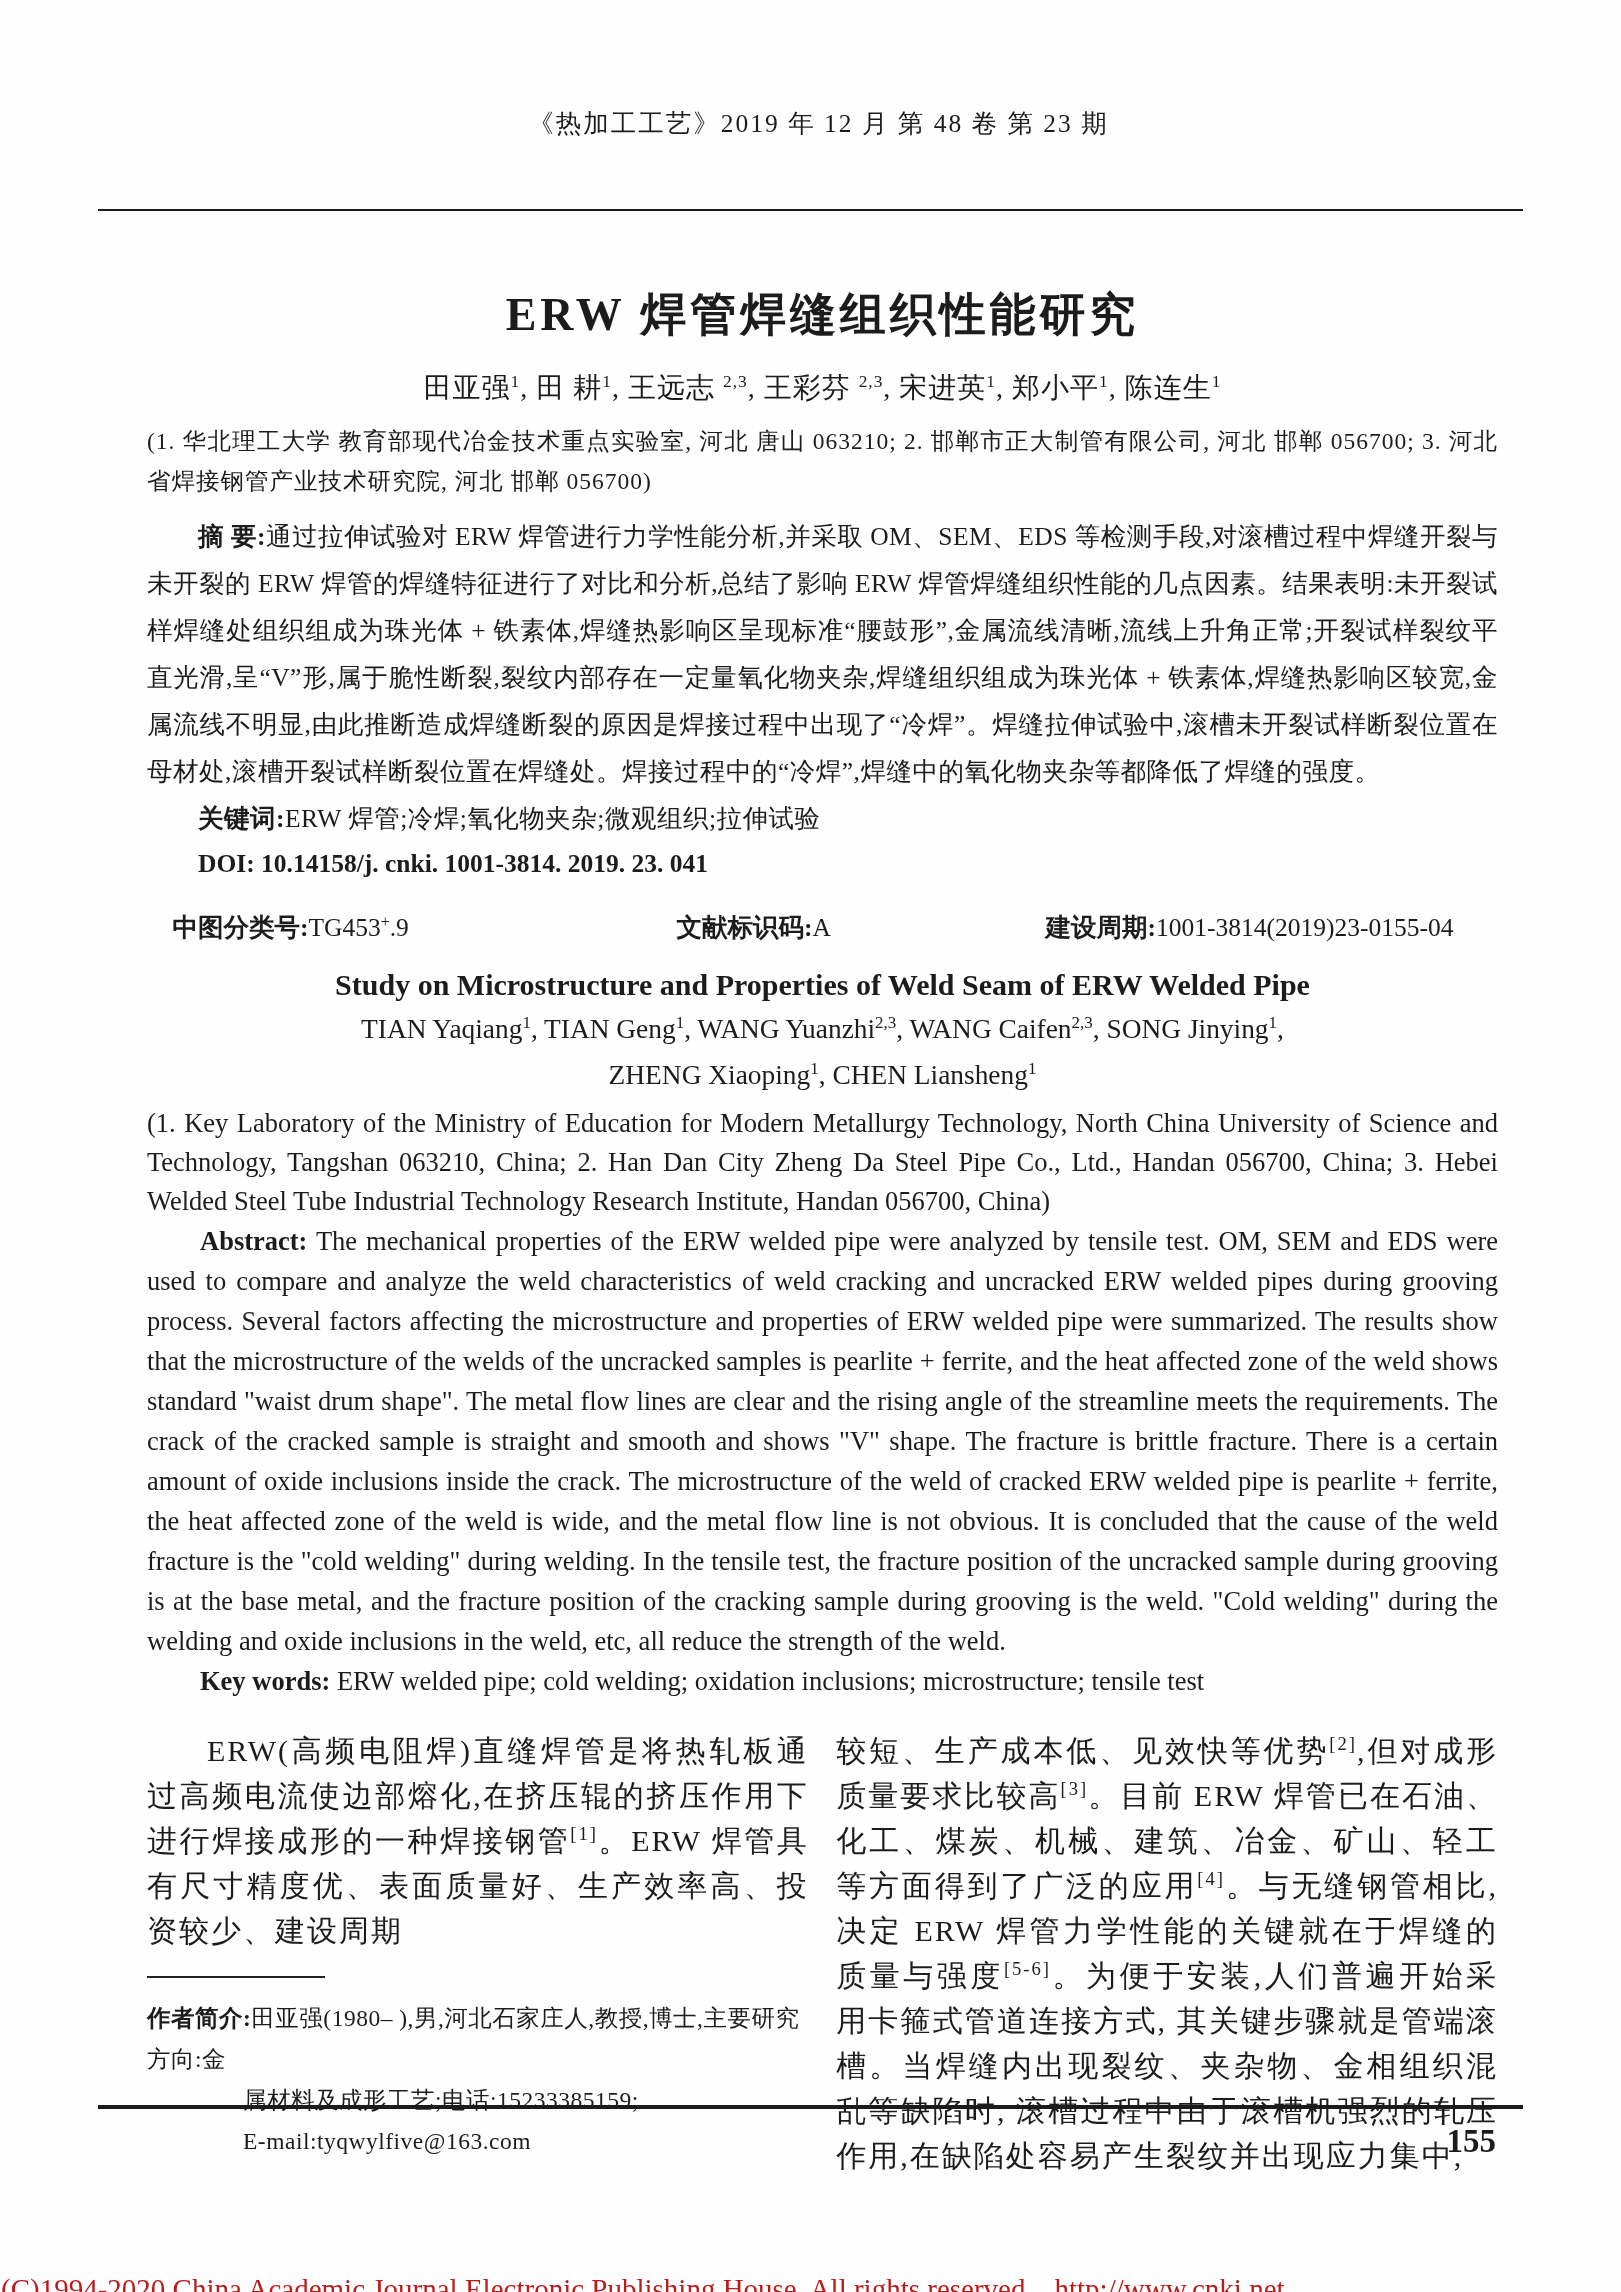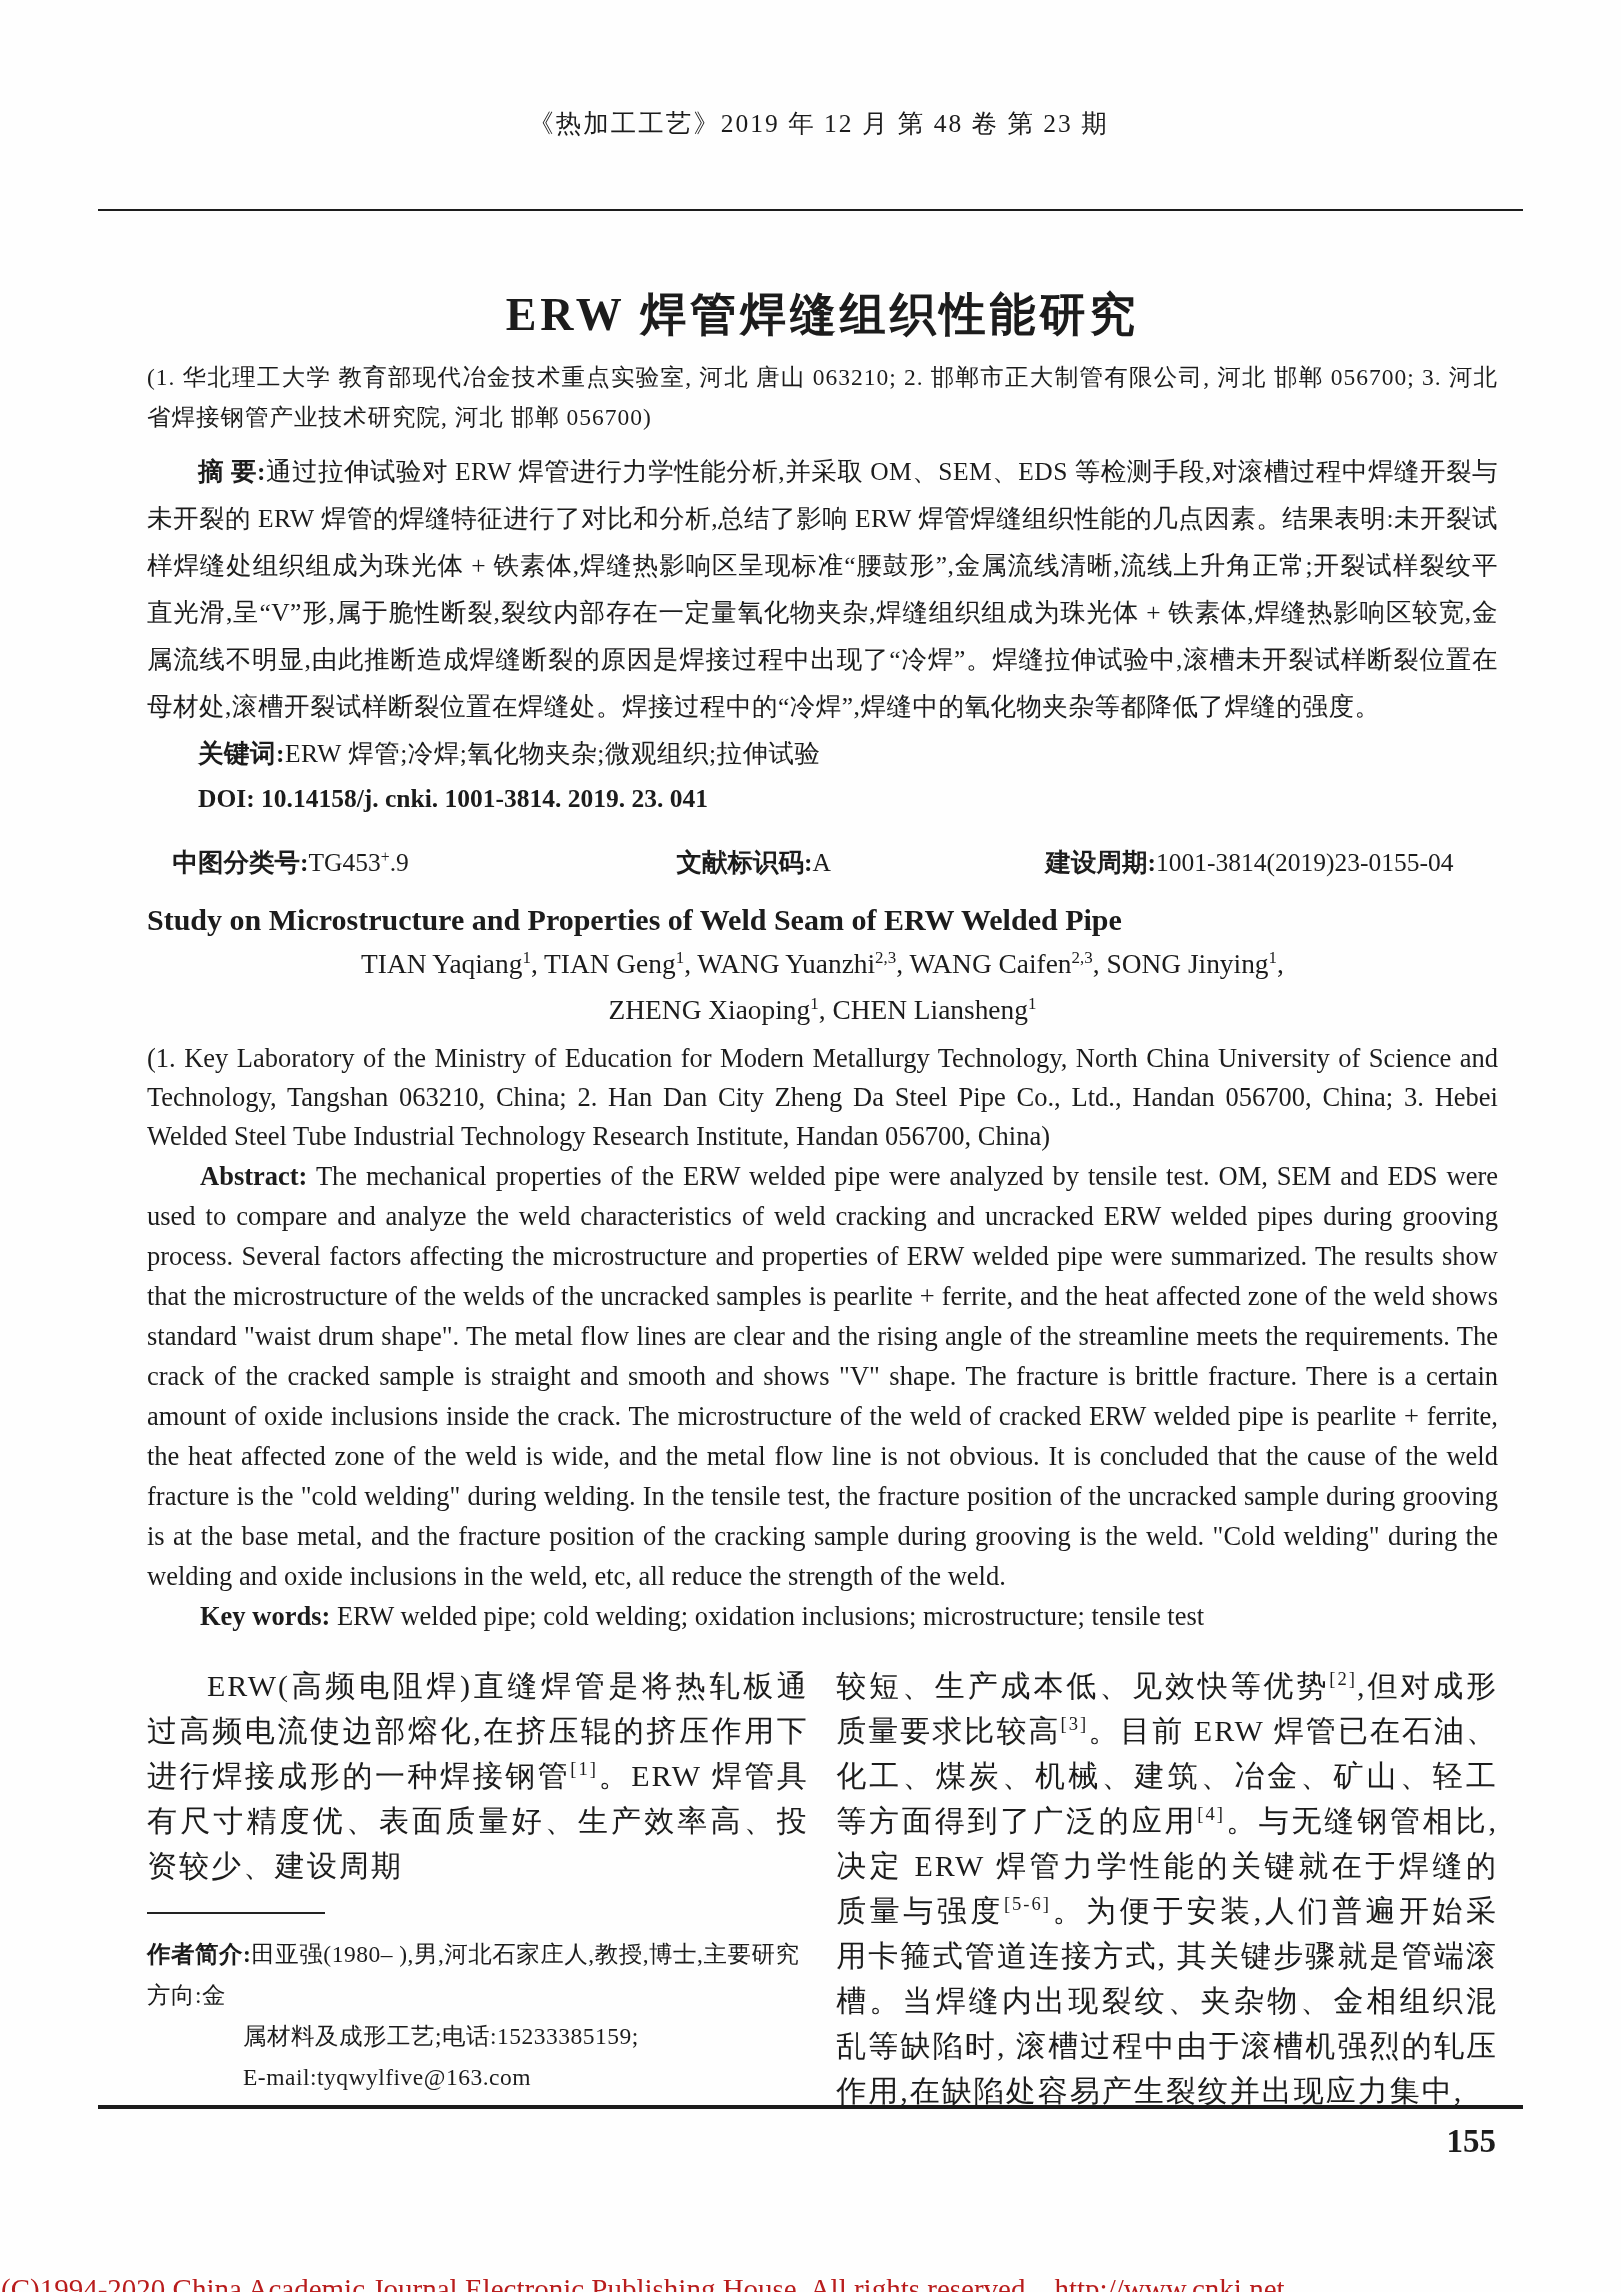--- a/index.html
+++ b/index.html
@@ -49,21 +49,21 @@
     font-size:25.5px;line-height:43px;text-indent:2em;font-weight:bold;
   }
   .clc-row{
     font-size:25.5px;line-height:43px;display:flex;padding-left:25.5px;margin-top:21px;
   }
   .clc-item1{width:504px;}
   .clc-item2{width:369px;}
   .clc-item3{flex:1;}
 
   .title-en{
-    margin-top:13.7px;text-align:left;
+    margin-top:13.7px;text-align:center;
     font-size:30px;font-weight:bold;line-height:43px;
   }
   .authors-en{
     text-align:center;font-size:27.4px;line-height:46px;
   }
   .affiliation-en{
     margin-top:5.9px;font-size:26.5px;line-height:39px;text-align:justify;
   }
   .abstract-en{
     font-size:26.5px;line-height:40px;text-align:justify;text-indent:2em;
@@ -107,20 +107,21 @@
 
 <div class="page">
 
   <div class="journal-header">《热加工工艺》2019 年 12 月 第 48 卷 第 23 期</div>
   <div class="header-rule"></div>
 
   <div class="content">
 
     <div class="title-cn">ERW 焊管焊缝组织性能研究</div>
 
+    <div class="authors-cn"><span>田亚强</span><sup>1</sup><span>, 田 耕</span><sup>1</sup><span>, 王远志 </span><sup>2,3</sup><span>, 王彩芬 </span><sup>2,3</sup><span>, 宋进英</span><sup>1</sup><span>, 郑小平</span><sup>1</sup><span>, 陈连生</span><sup>1</sup></div>
 
     <div class="affiliation-cn">(1. 华北理工大学 教育部现代冶金技术重点实验室, 河北 唐山 063210; 2. 邯郸市正大制管有限公司, 河北 邯郸 056700; 3. 河北省焊接钢管产业技术研究院, 河北 邯郸 056700)</div>
 
     <div class="abstract-cn"><b>摘  要:</b><span>通过拉伸试验对 ERW 焊管进行力学性能分析,并采取 OM、SEM、EDS 等检测手段,对滚槽过程中焊缝开裂与未开裂的 ERW 焊管的焊缝特征进行了对比和分析,总结了影响 ERW 焊管焊缝组织性能的几点因素。结果表明:未开裂试样焊缝处组织组成为珠光体 + 铁素体,焊缝热影响区呈现标准“腰鼓形”,金属流线清晰,流线上升角正常;开裂试样裂纹平直光滑,呈“V”形,属于脆性断裂,裂纹内部存在一定量氧化物夹杂,焊缝组织组成为珠光体 + 铁素体,焊缝热影响区较宽,金属流线不明显,由此推断造成焊缝断裂的原因是焊接过程中出现了“冷焊”。焊缝拉伸试验中,滚槽未开裂试样断裂位置在母材处,滚槽开裂试样断裂位置在焊缝处。焊接过程中的“冷焊”,焊缝中的氧化物夹杂等都降低了焊缝的强度。</span></div>
 
     <div class="keywords-cn"><b>关键词:</b><span>ERW 焊管;冷焊;氧化物夹杂;微观组织;拉伸试验</span></div>
 
     <div class="doi-line">DOI: 10.14158/j. cnki. 1001-3814. 2019. 23. 041</div>
 
     <div class="clc-row">

